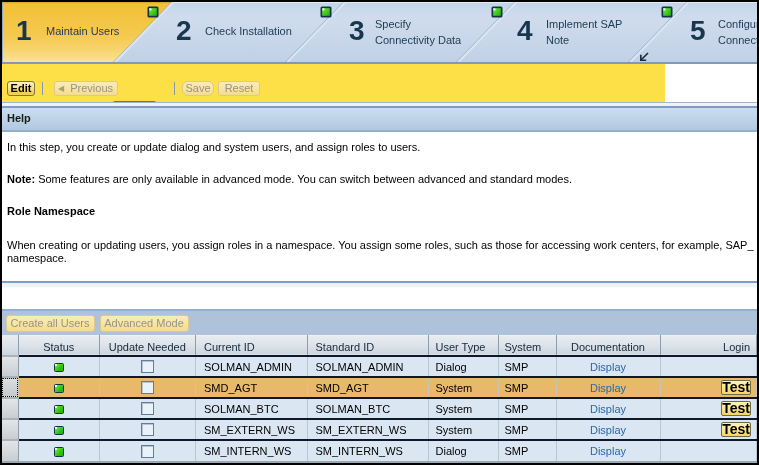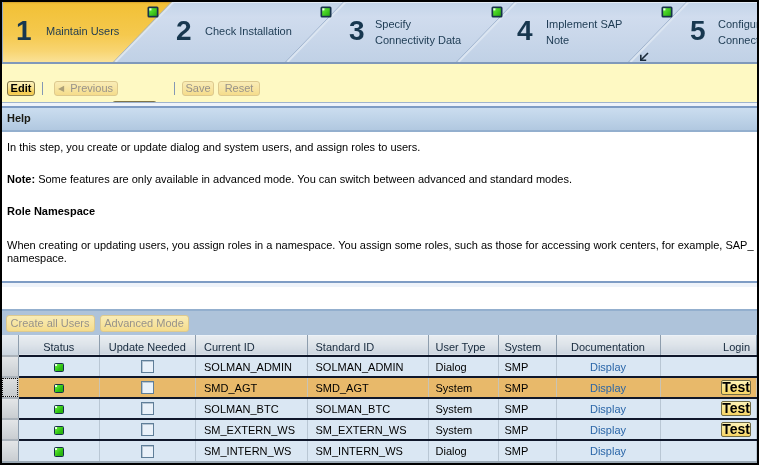--- a/index.html
+++ b/index.html
@@ -126,27 +126,27 @@
     </g>
 
     <g stroke="#1a2a3a" stroke-width="1.6" fill="none">
       <line x1="646" y1="51" x2="639" y2="58"></line>
       <polyline points="638.8,52.8 638.8,58.2 644.2,58.2"></polyline>
     </g>
   </svg>
 
   <div class="abs" style="left:0;top:60px;width:755px;height:2px;background:#8099ba"></div>
 
-  <div class="abs" style="left:0;top:62px;width:755px;height:37.5px;background:#fef9c3">
+  <div class="abs" style="left:0;top:62px;width:663px;height:37.5px;background:#fde047">
     <div class="btn" style="left:5px;top:17px;width:28px;">Edit</div>
     <div class="vsep" style="left:40px;top:18px;"></div>
     <div class="btn dis" style="left:51.5px;top:17px;width:64px;"><span class="arr">◀</span>&nbsp;&nbsp;Previous</div>
     <div class="btn" style="left:110px;top:17px;width:45px;background:linear-gradient(rgba(255,252,225,.75),rgba(255,255,255,0) 45%),linear-gradient(90deg,#f7d868 0%,#f4c94e 55%,#eea631 100%);margin-top:20px;">Next&nbsp;<span class="arr" style="color:#1d2c38;">▶</span></div>
     <div class="vsep" style="left:172px;top:18px;"></div>
-    <div class="btn dis" style="left:180px;top:17px;width:32px;">Save</div>
+    <div class="btn dis" style="left:180px;top:17px;width:32px;border-radius:6px;">Save</div>
     <div class="btn dis" style="left:216px;top:17px;width:42px;">Reset</div>
   </div>
   <div class="abs" style="left:0;top:99.5px;width:755px;height:1px;background:#9fb4cd"></div>
   <div class="abs" style="left:0;top:100.5px;width:755px;height:3.5px;background:#eef3fa"></div>
   <div class="abs trayline1" style="left:0;top:104px;width:755px;"></div>
 
   <div class="abs trayhdr" style="left:0;top:105.5px;width:755px;height:22.5px;">
         <span>Help</span>
       </div>
   <div class="abs" style="left:0;top:128px;width:755px;height:1.5px;background:#93afce"></div>

